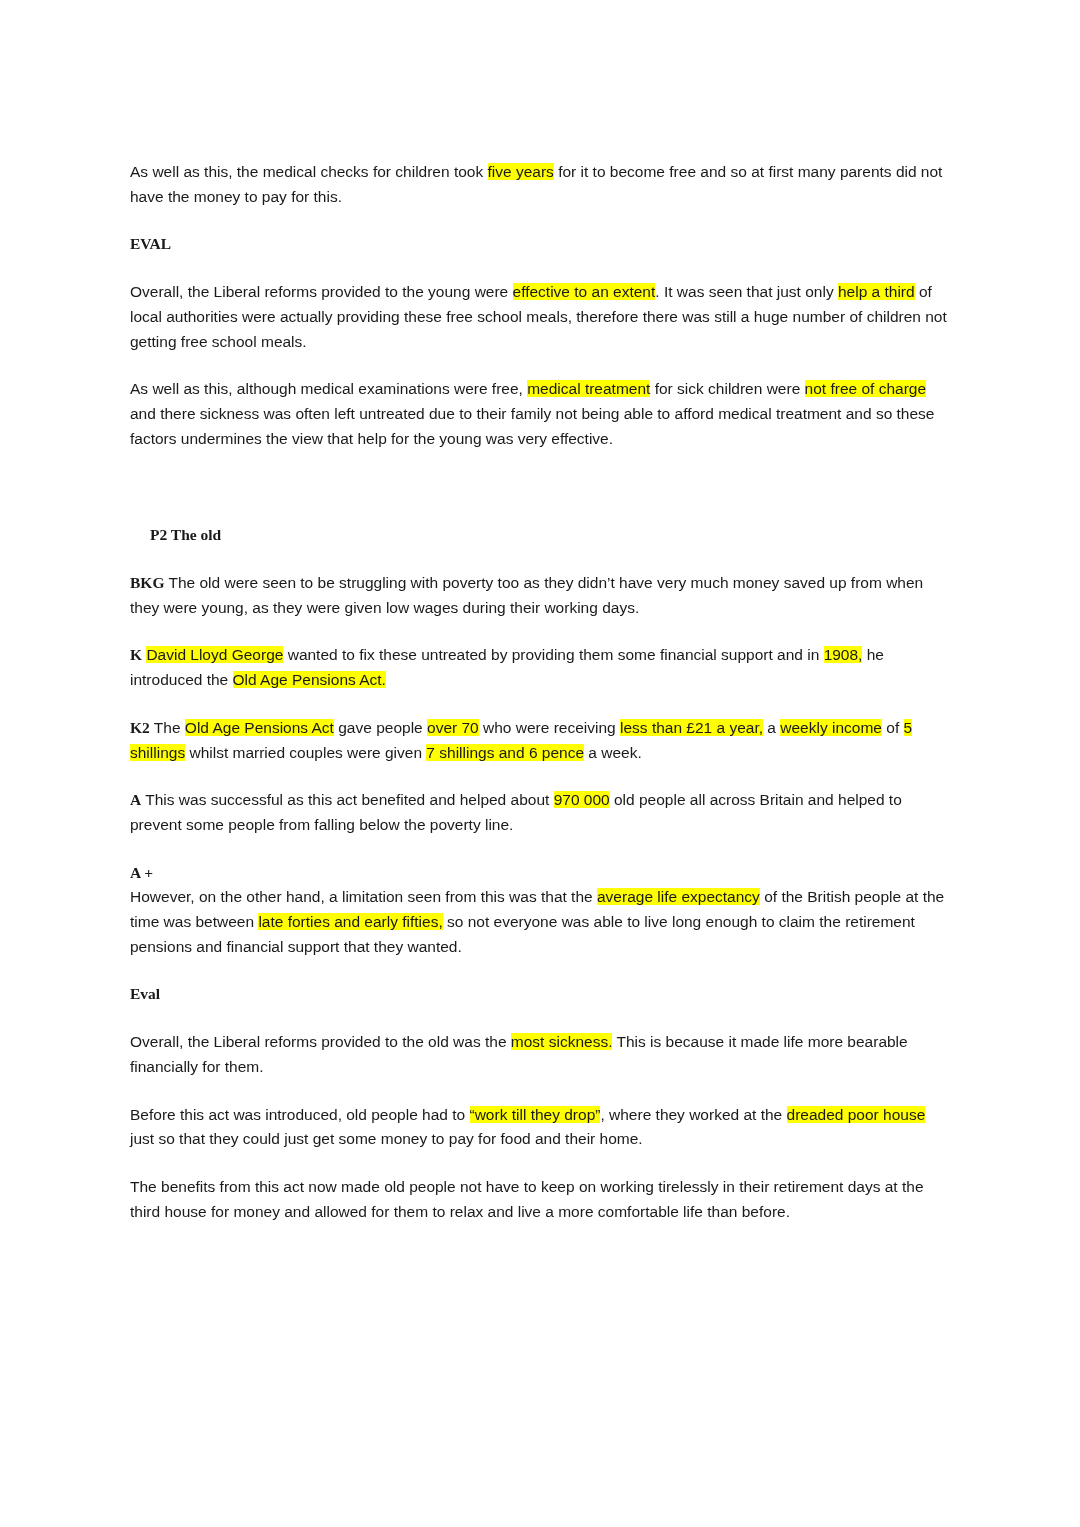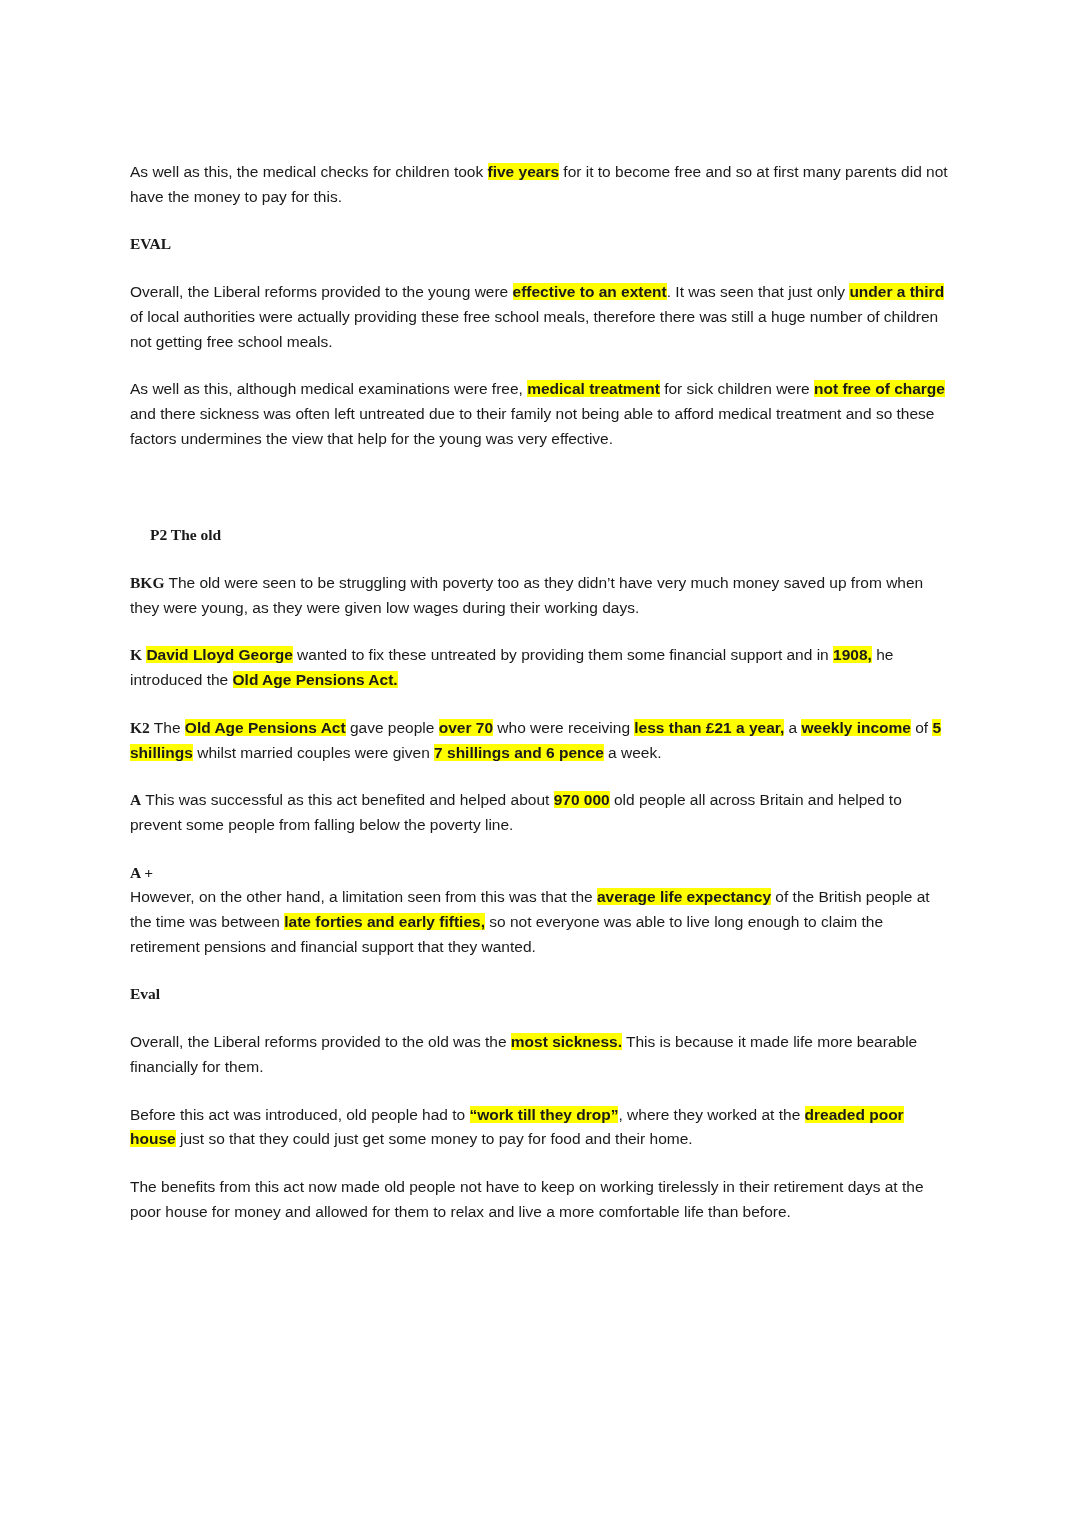--- a/index.html
+++ b/index.html
@@ -28,37 +28,36 @@
   .para.gap-large {
     margin-top: 72px;
     margin-left: 20px;
   }
   .bold {
     font-weight: bold;
     font-family: Liberation Serif, serif;
   }
   .highlight {
     background-color: var(--highlight-color, #ffff00);
-    font-weight: bold;
   }
 </style>
 </head>
 <body>
 
 <div class="page">
   <div class="doc-body">
       <p class="para"><span>As well as this, the medical checks for children took </span><span class="highlight">five years</span><span> for it to become free and so at first many parents did not have the money to pay for this.</span></p>
       <p class="para"><span class="bold">EVAL</span></p>
-      <p class="para"><span>Overall, the Liberal reforms provided to the young were </span><span class="highlight">effective to an extent</span><span>. It was seen that just only </span><span class="highlight">under a third</span><span> of local authorities were actually providing these free school meals, therefore there was still a huge number of children not getting free school meals.</span></p>
+      <p class="para"><span>Overall, the Liberal reforms provided to the young were </span><span class="highlight">effective to an extent</span><span>. It was seen that just only </span><span class="highlight">help a third</span><span> of local authorities were actually providing these free school meals, therefore there was still a huge number of children not getting free school meals.</span></p>
       <p class="para"><span> As well as this, although medical examinations were free, </span><span class="highlight">medical treatment</span><span> for sick children were </span><span class="highlight">not free of charge</span><span> and there sickness was often left untreated due to their family not being able to afford medical treatment and so these factors undermines the view that help for the young was very effective.</span></p>
       <p class="para gap-large"><span class="bold">P2 The old</span></p>
       <p class="para"><span class="bold">BKG</span><span> The old were seen to be struggling with poverty too as they didn’t have very much money saved up from when they were young, as they were given low wages during their working days.</span></p>
       <p class="para"><span class="bold">K</span><span> </span><span class="highlight">David Lloyd George</span><span> wanted to fix these untreated by providing them some financial support and in </span><span class="highlight">1908,</span><span> he introduced  the </span><span class="highlight">Old Age Pensions Act.</span></p>
       <p class="para"><span class="bold">K2</span><span> The </span><span class="highlight">Old Age Pensions Act</span><span> gave people </span><span class="highlight">over 70</span><span> who were receiving </span><span class="highlight">less than £21 a year,</span><span> a </span><span class="highlight">weekly income</span><span> of </span><span class="highlight">5 shillings</span><span> whilst married couples were given </span><span class="highlight">7 shillings and 6 pence</span><span> a week.</span></p>
       <p class="para"><span class="bold">A</span><span> This was successful as this act benefited and helped about </span><span class="highlight">970 000</span><span> old people all across Britain and helped to prevent some people from falling below the poverty line.</span></p>
       <p class="para no-gap"><span class="bold">A +</span></p>
       <p class="para"><span>However, on the other hand, a limitation seen from this was that the </span><span class="highlight">average life expectancy</span><span> of the British people at the time was between </span><span class="highlight">late forties and early fifties,</span><span> so not everyone was able to live long enough to claim the retirement pensions and financial support that they wanted.</span></p>
       <p class="para"><span class="bold">Eval</span></p>
       <p class="para"><span>Overall, the Liberal reforms provided to the old was the </span><span class="highlight">most sickness.</span><span> This is because it made life more bearable financially for them.</span></p>
       <p class="para"><span>Before this act was introduced, old people had to </span><span class="highlight">“work till they drop”</span><span>, where they worked at the </span><span class="highlight">dreaded poor house</span><span> just so that they could just get some money to pay for food and their home.</span></p>
-      <p class="para"><span>The benefits from this act now made old people not have to keep on working tirelessly in their retirement days at the poor house for money and allowed for them to relax and live a more comfortable life than before.</span></p>
+      <p class="para"><span>The benefits from this act now made old people not have to keep on working tirelessly in their retirement days at the third house for money and allowed for them to relax and live a more comfortable life than before.</span></p>
     </div>
 </div>
 
 </body></html>

